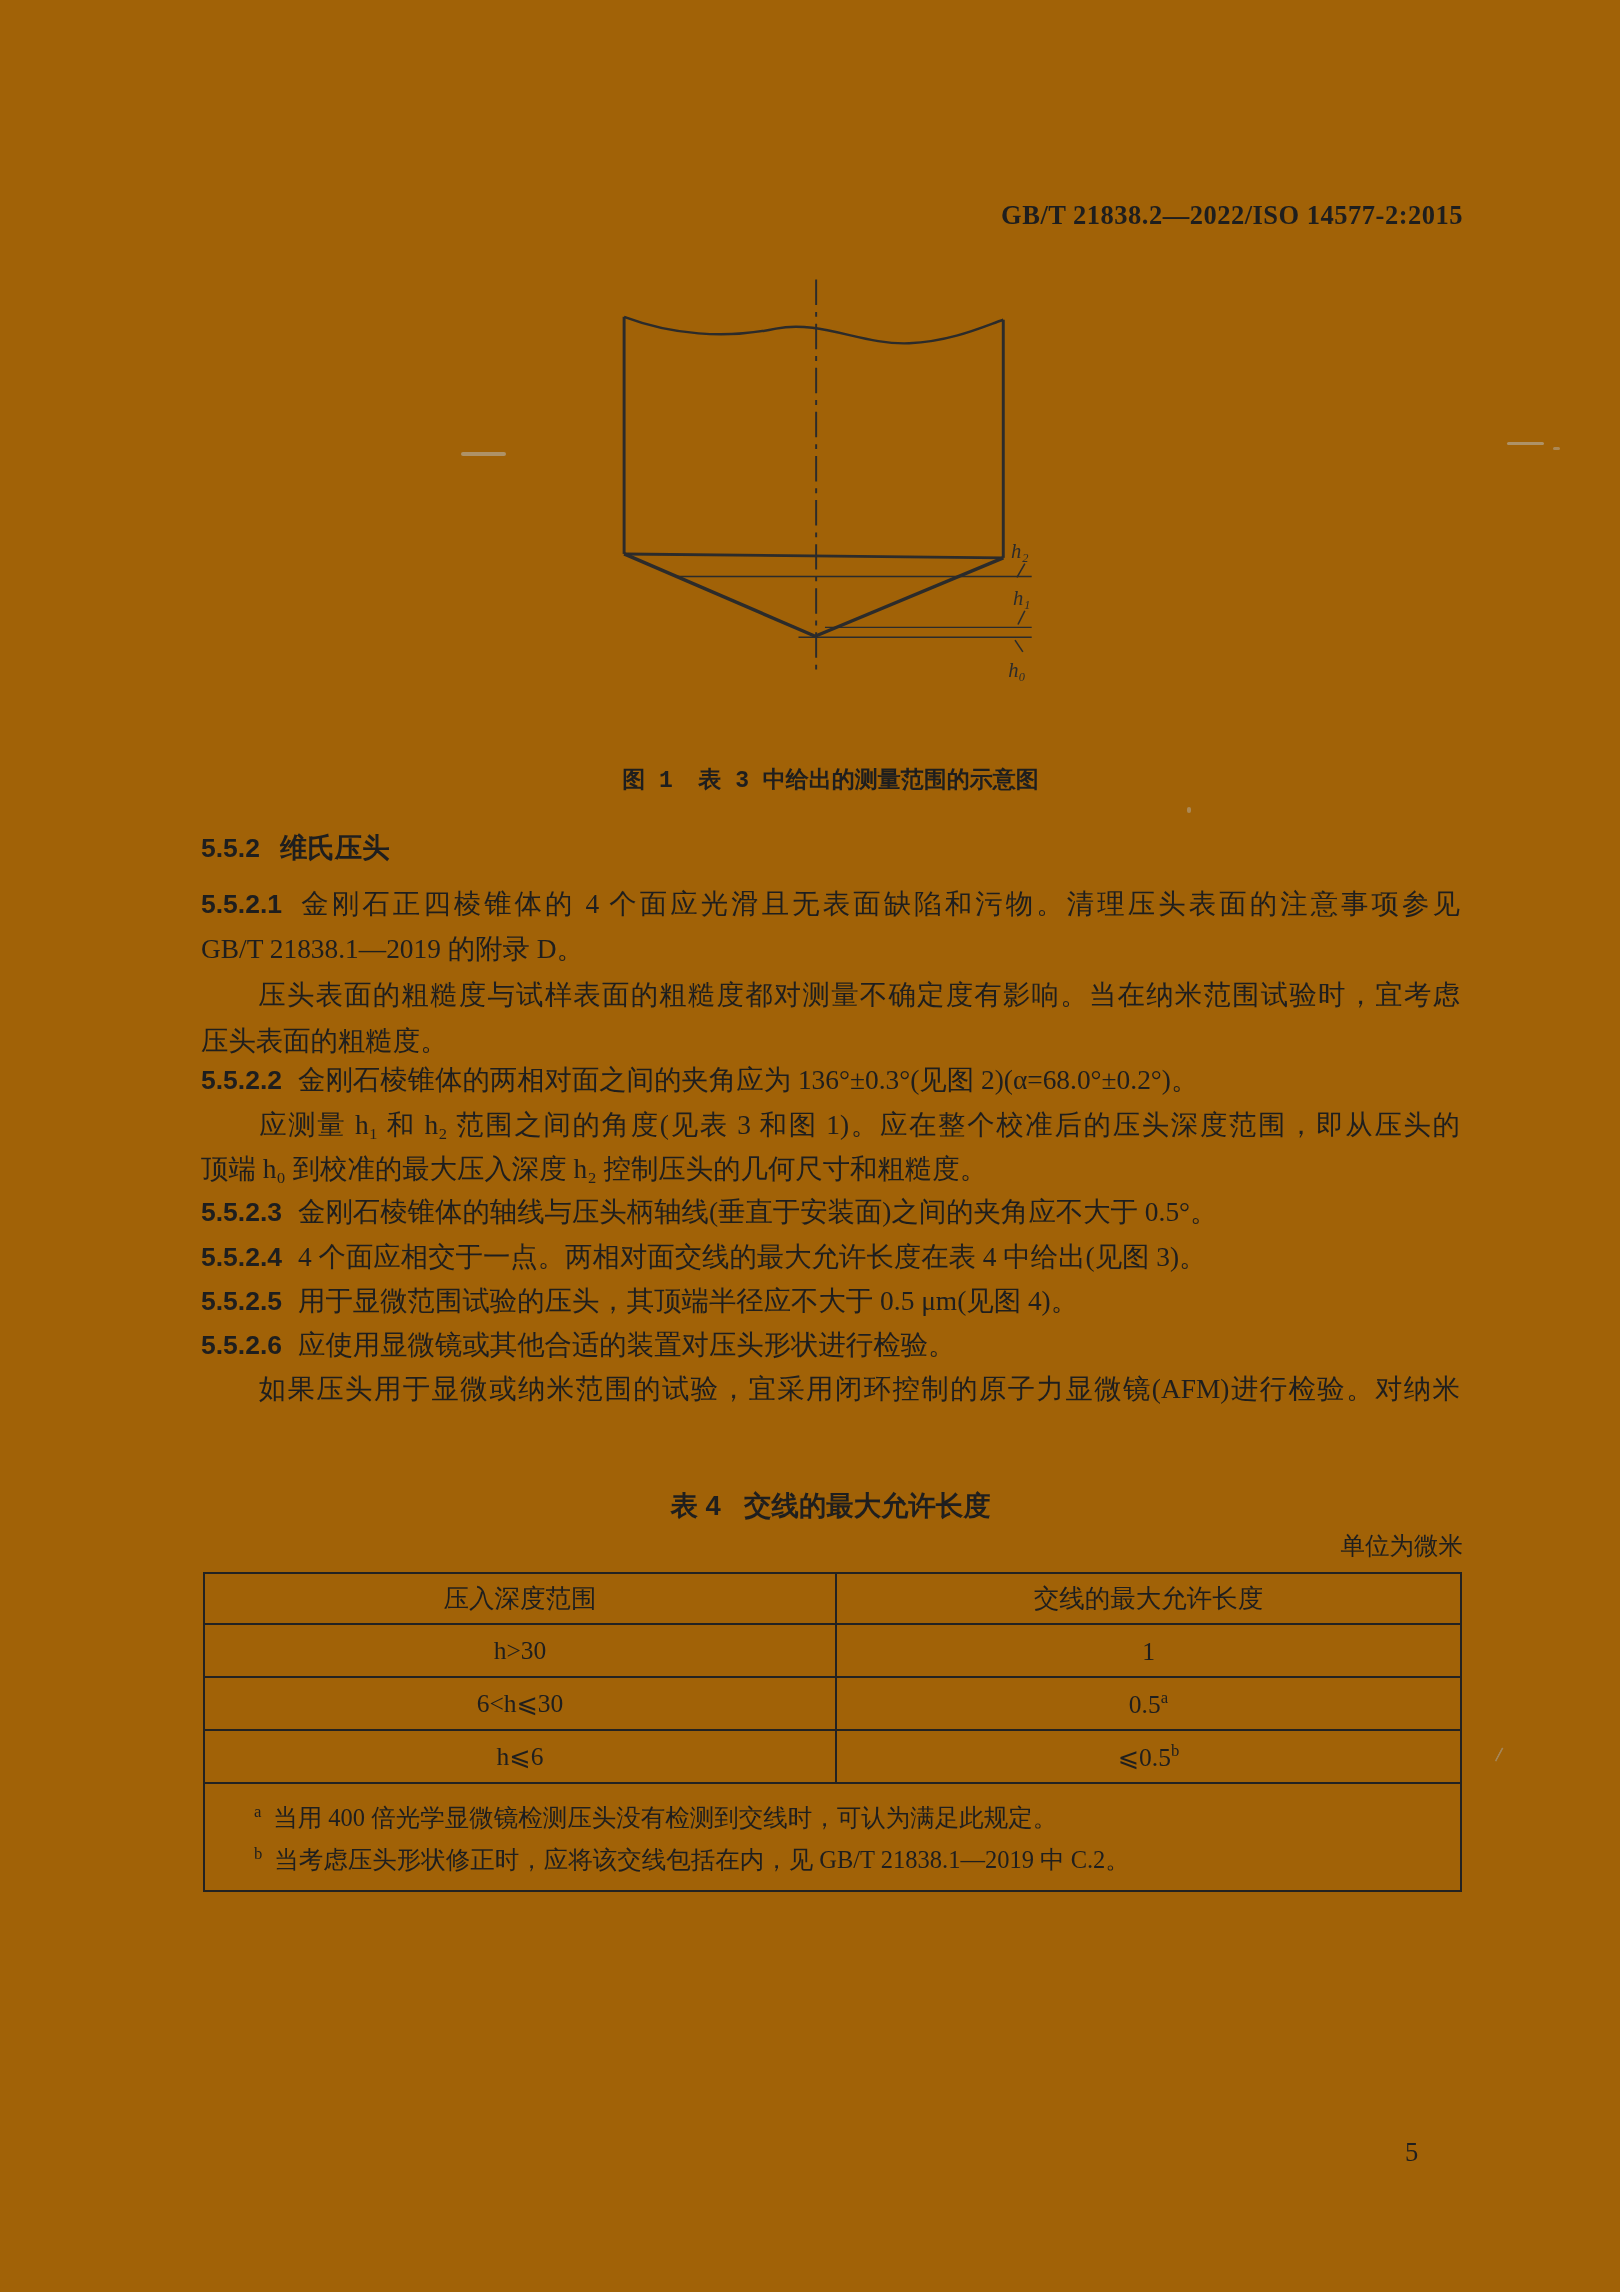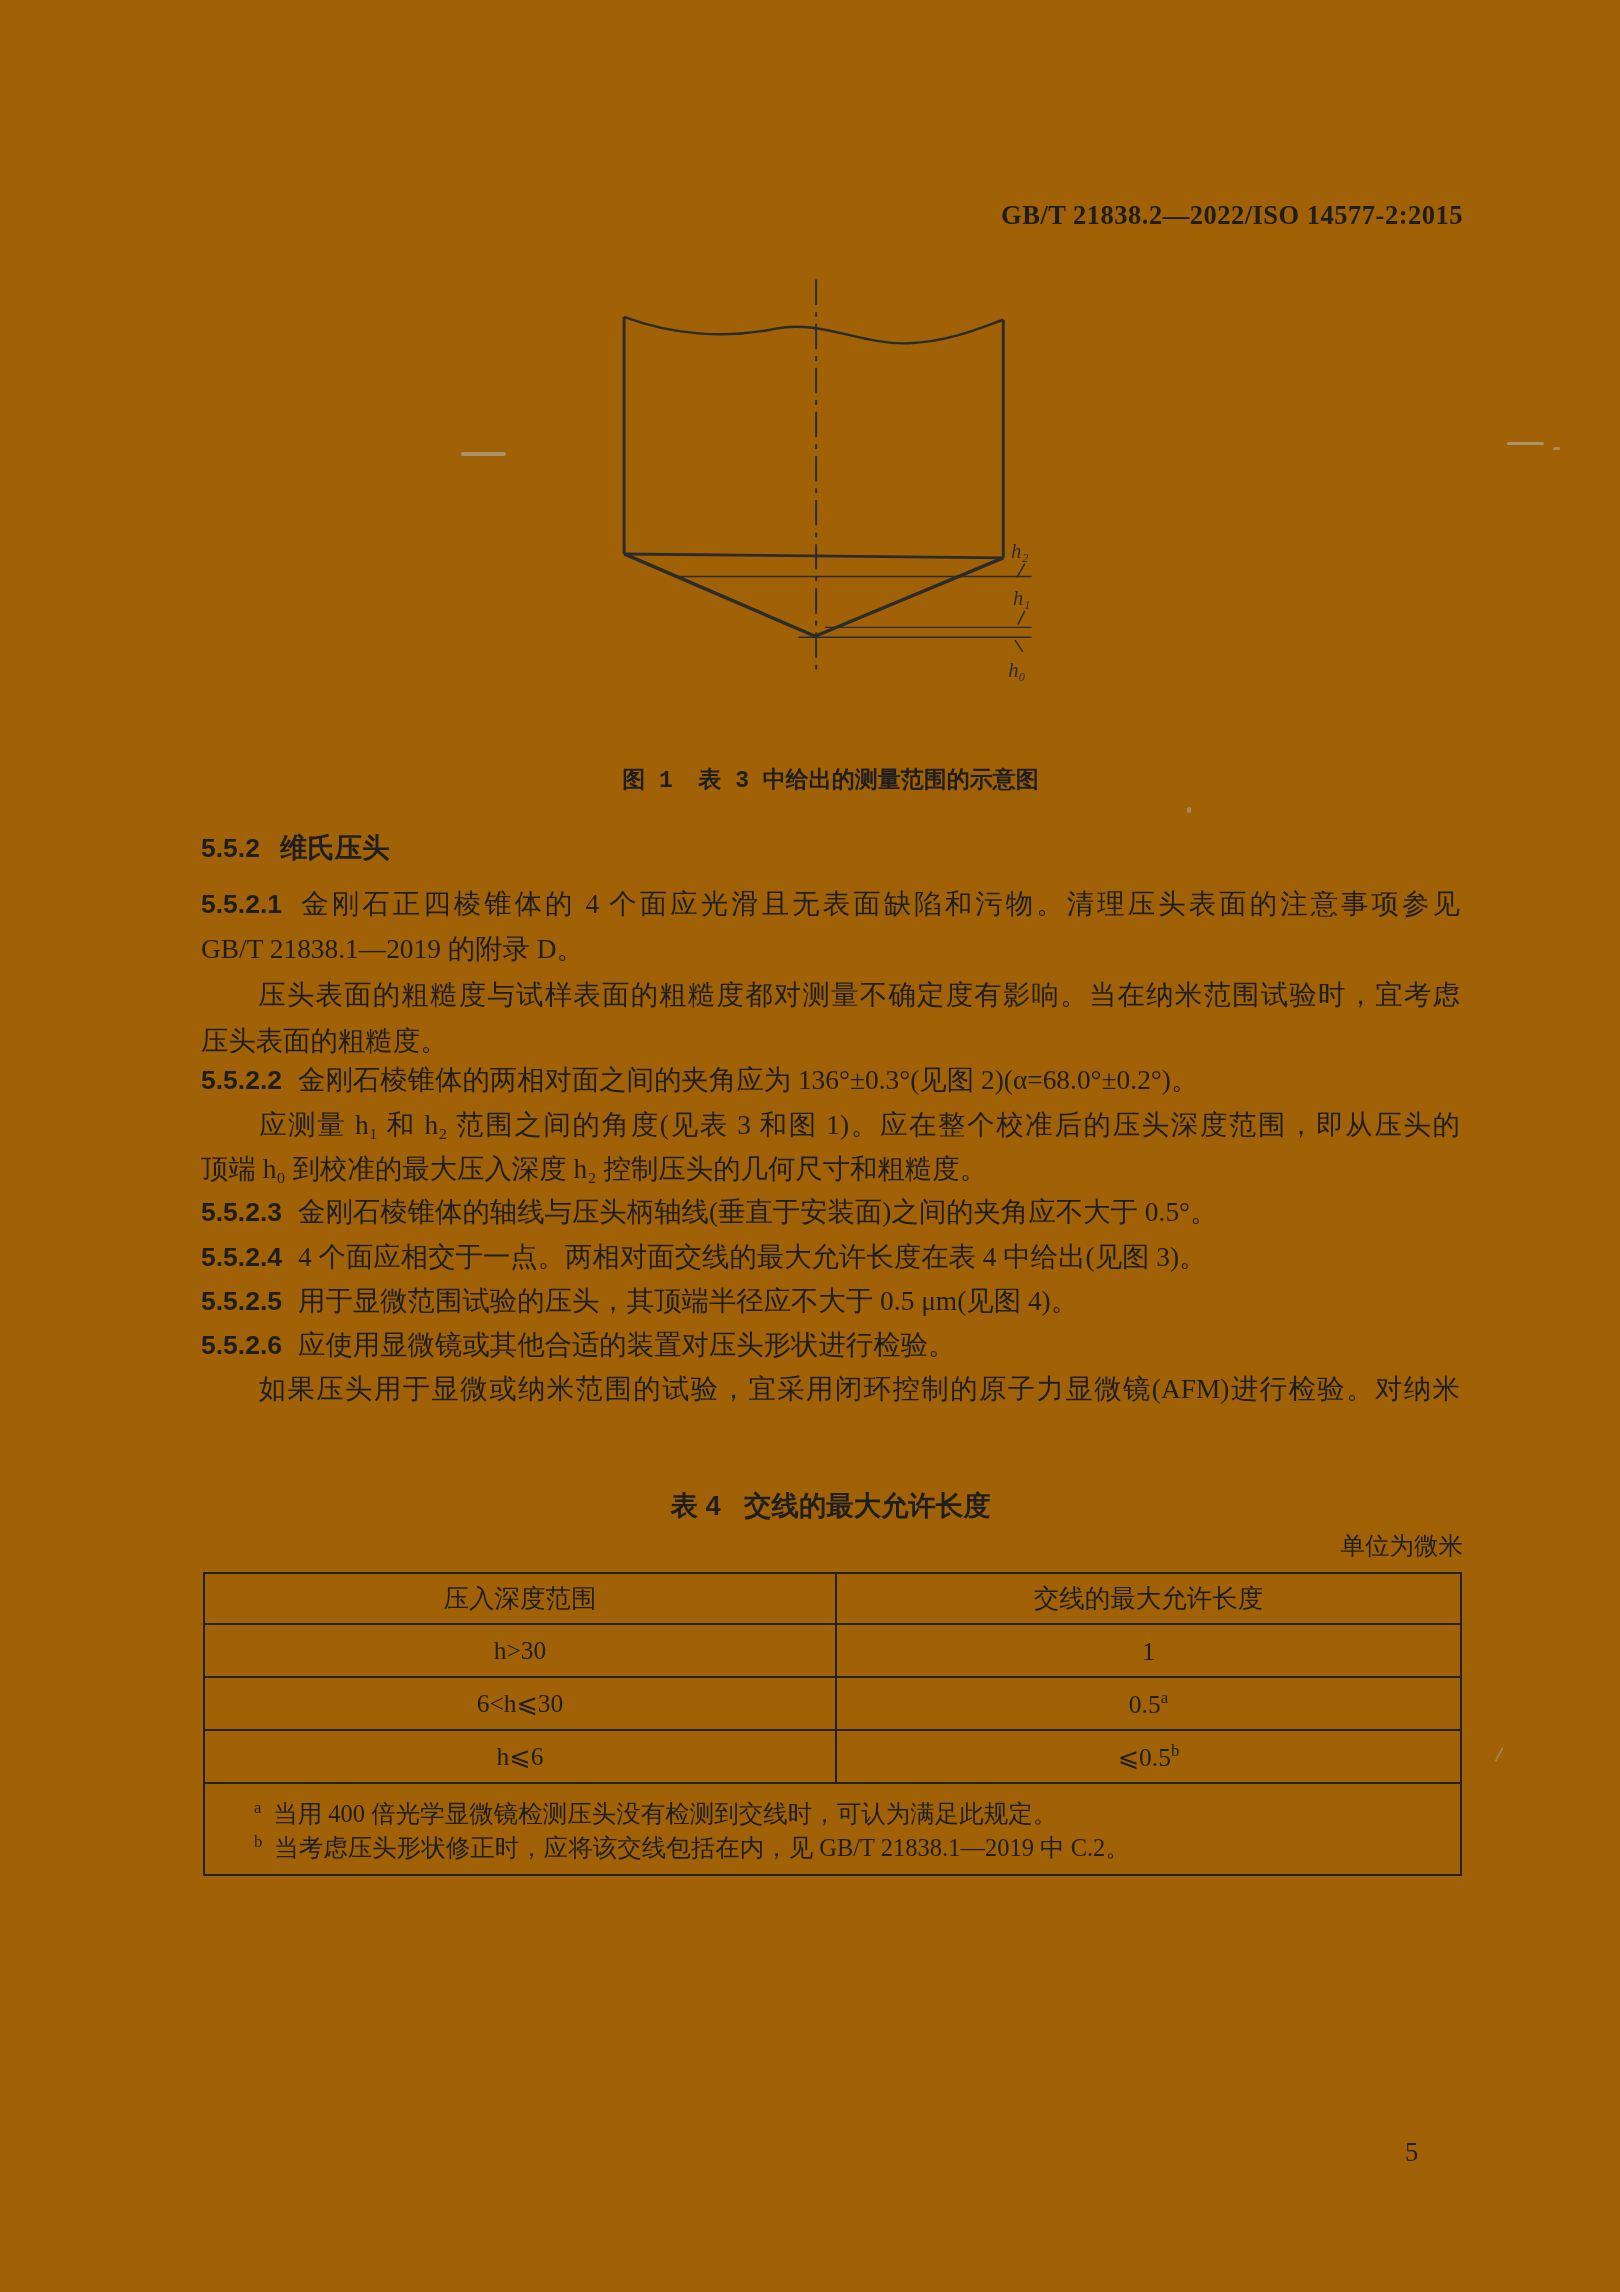--- a/index.html
+++ b/index.html
@@ -74,21 +74,21 @@
     height:47px;font-weight:400;text-align:center;
     border-bottom:2.9px solid #222;
   }
   table.spec td.cell{height:49px;text-align:center;}
   table.spec .c1{width:628px;border-right:2px solid #222;}
   table.spec tbody tr + tr td.cell{border-top:2px solid #222;}
   table.spec td.fncell{
     border-top:2.9px solid #222;
     padding:9.8px 19.6px 11.8px 49px;height:62px;vertical-align:top;
   }
-  .fnote{font-size:24.5px;line-height:28px;text-align:left;white-space:nowrap;}
+  .fnote{font-size:24.5px;line-height:36px;text-align:left;white-space:nowrap;}
   .fnmark{
     font-family:"Liberation Serif","DejaVu Serif",serif;
     font-size:16.7px;vertical-align:super;margin-right:11.8px;
   }
   sup.cellsup{font-size:16.7px;}
   
   .page-num{
     position:absolute;left:1392px;top:2135px;width:39px;
     text-align:center;font-size:26.5px;line-height:35px;
   }

